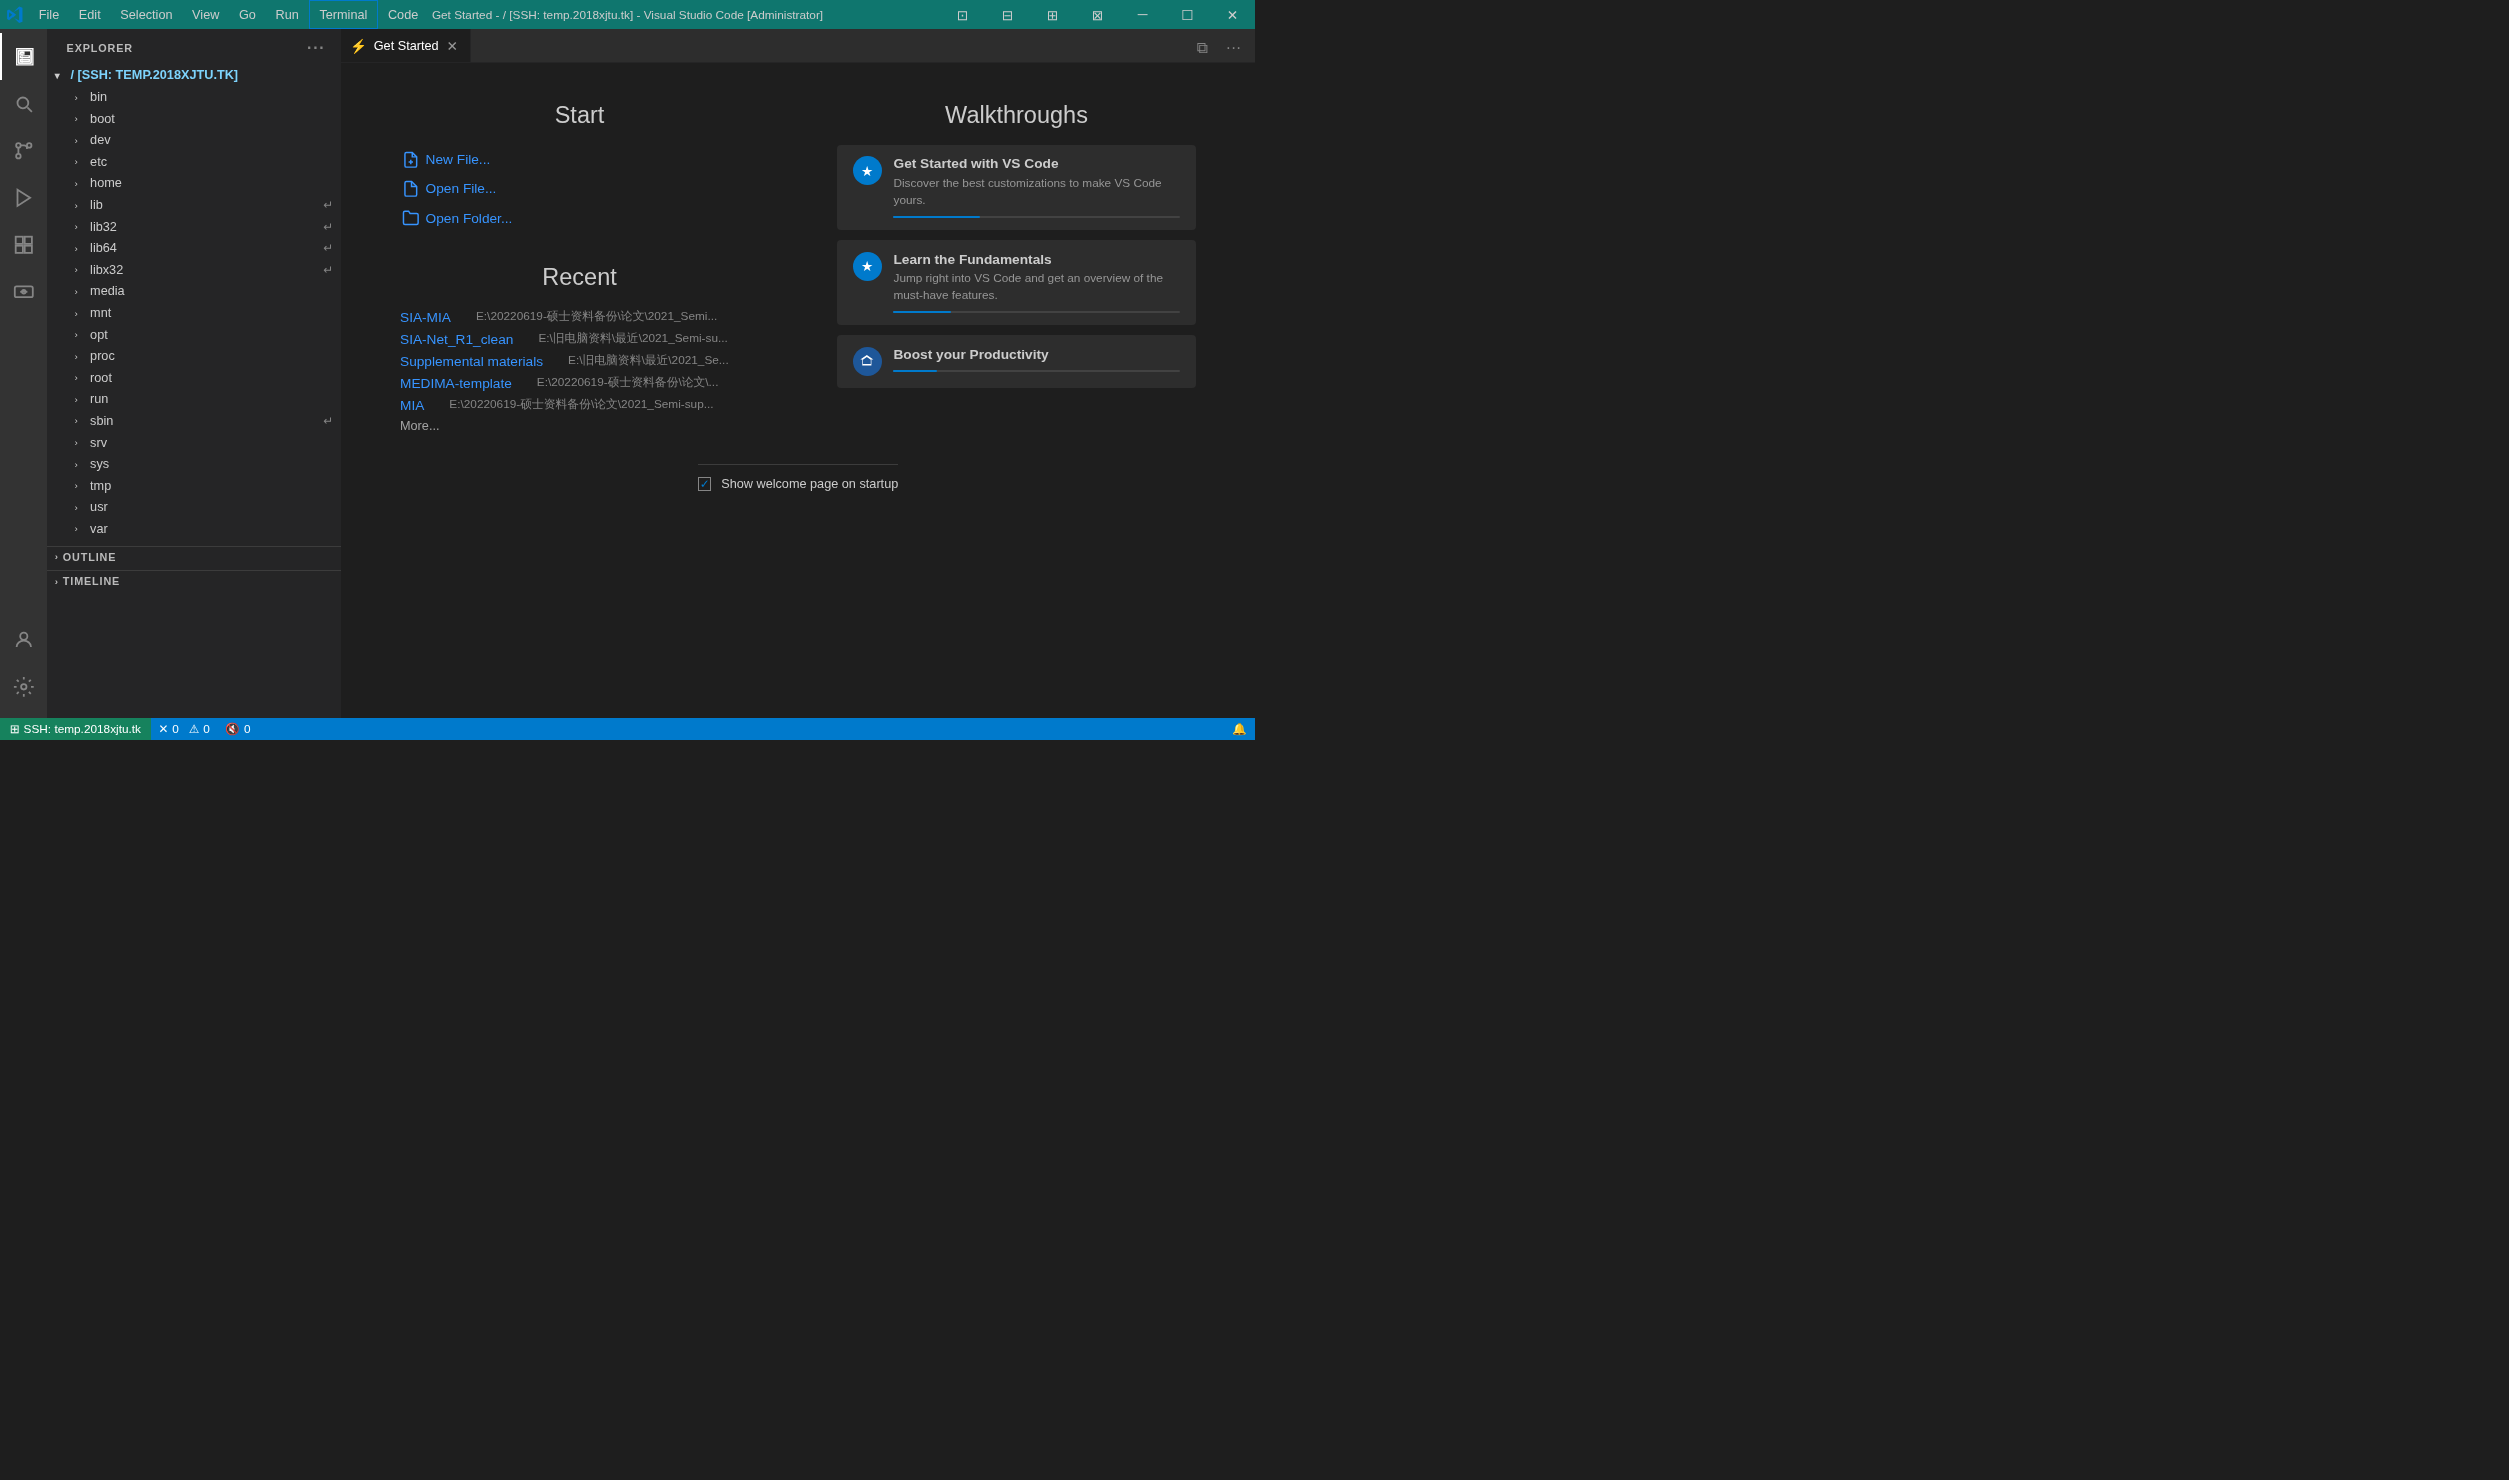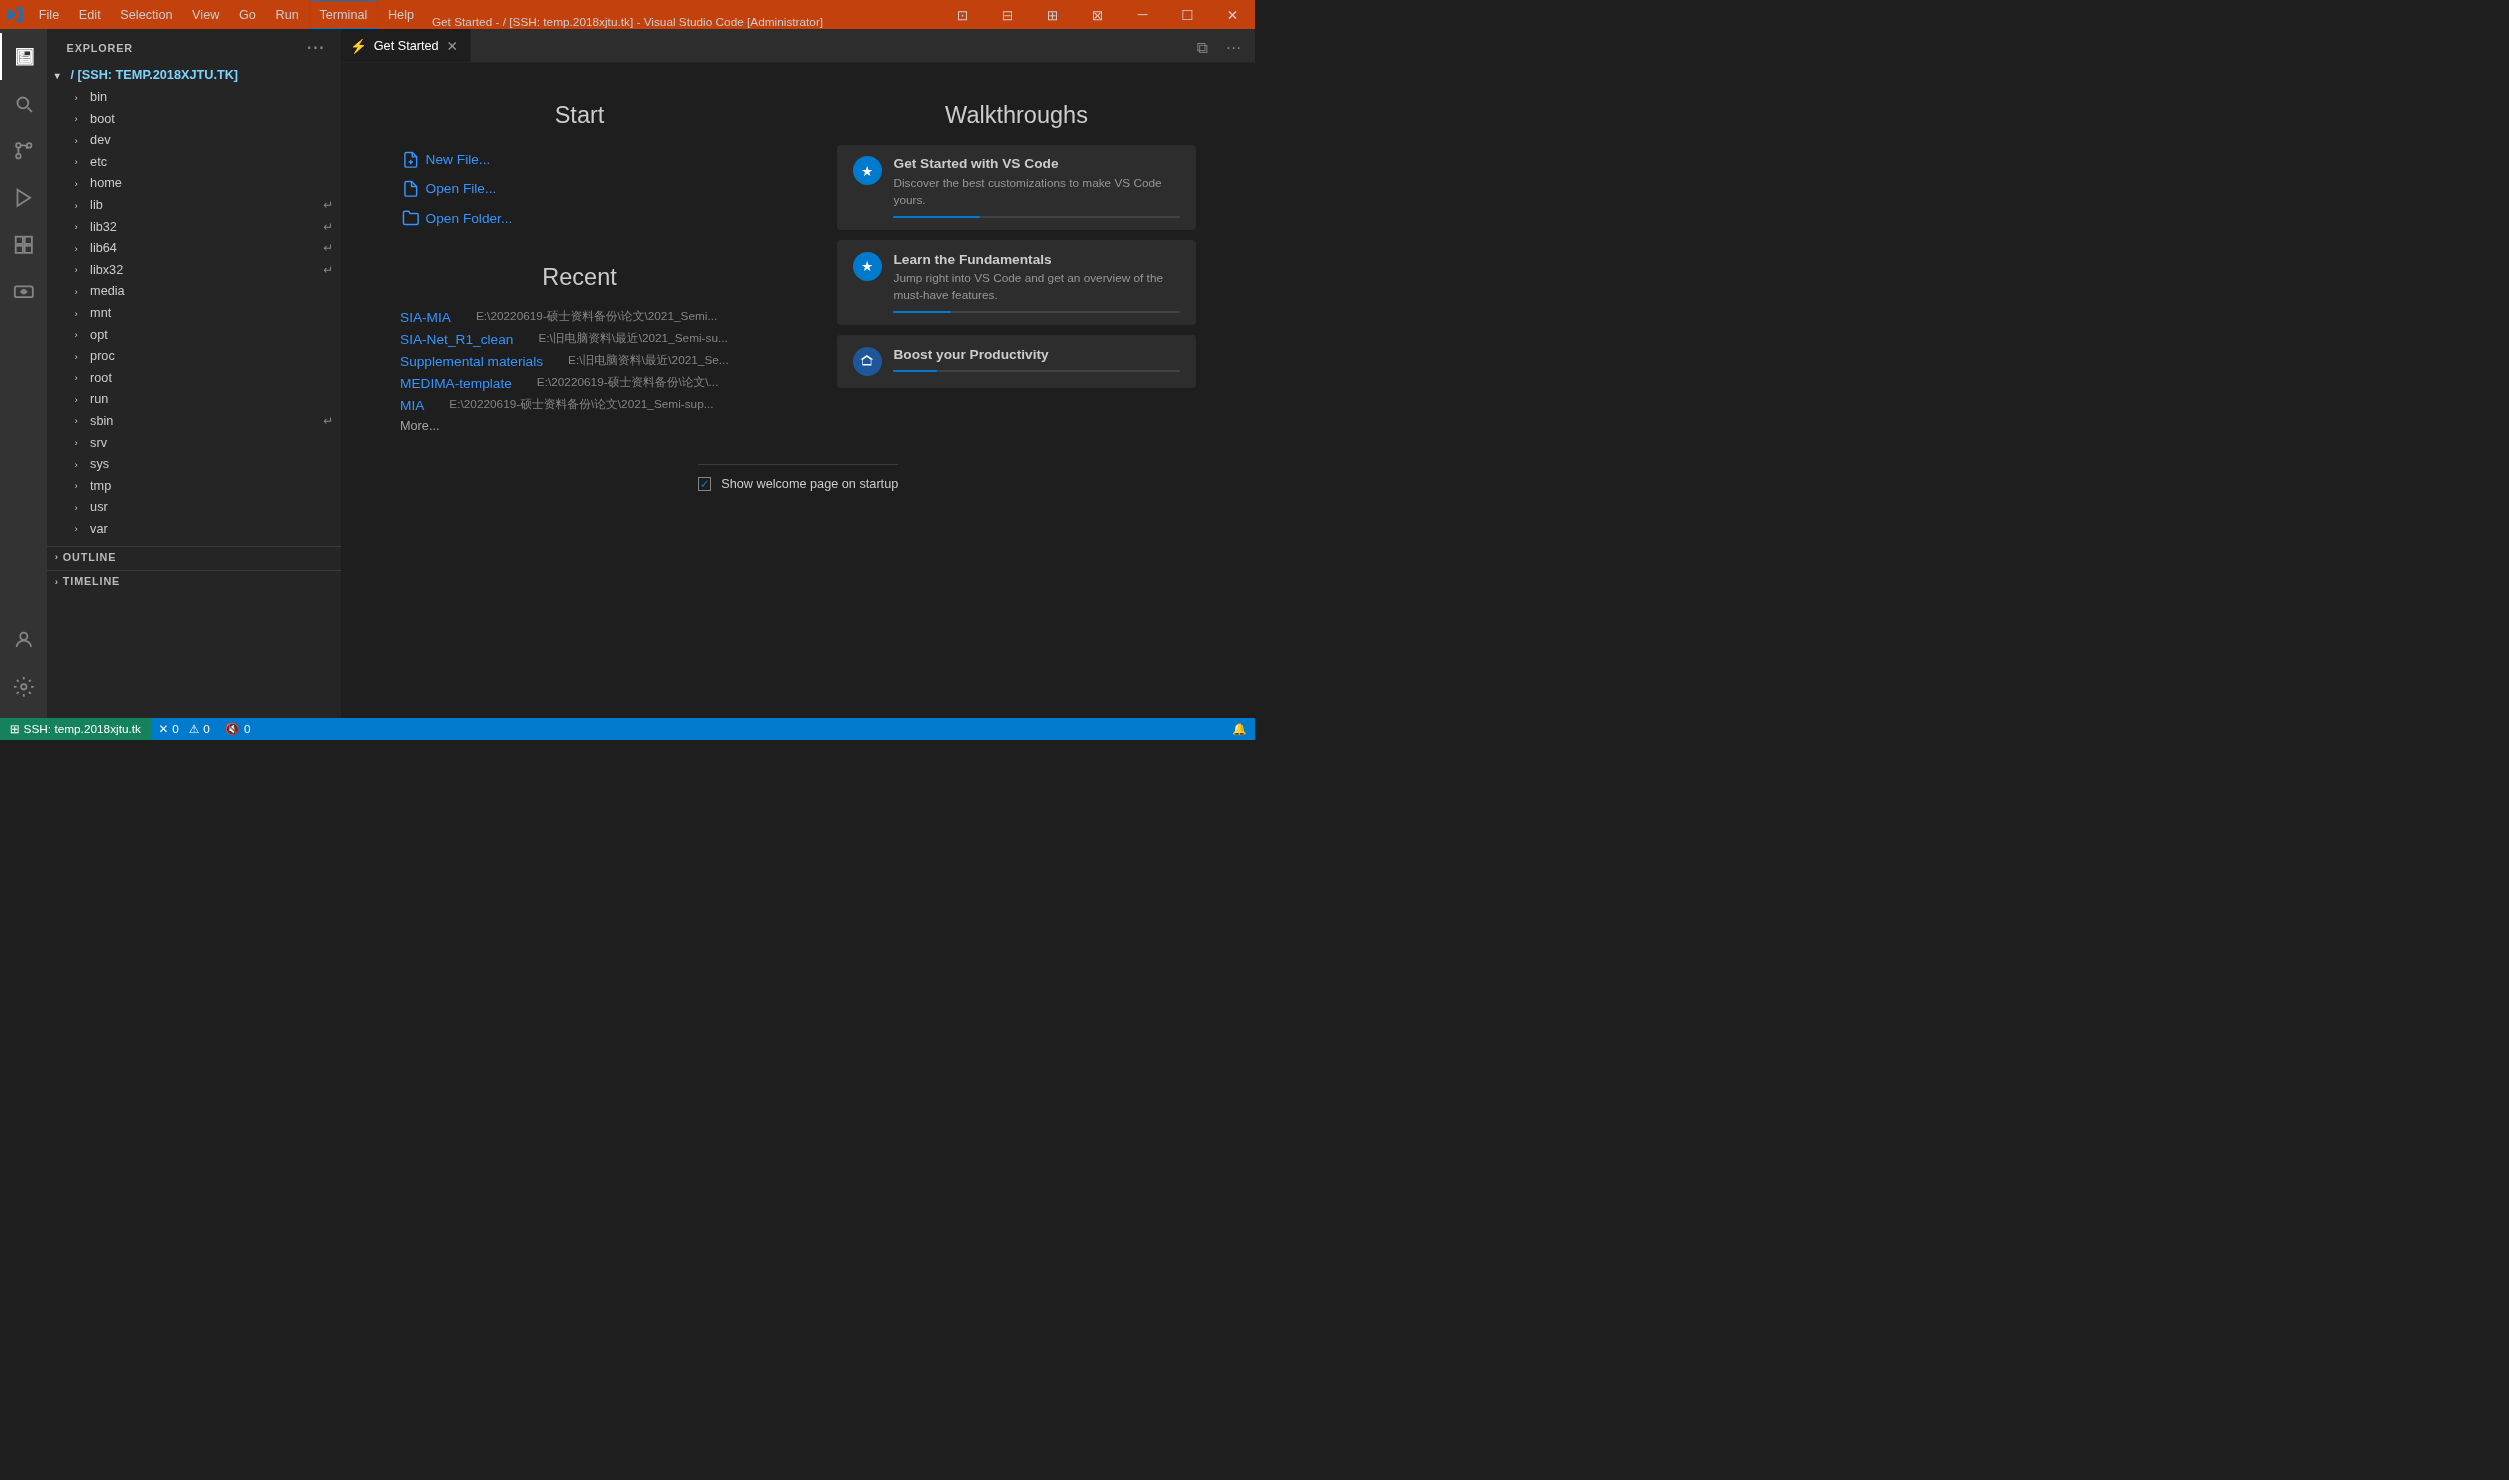--- a/index.html
+++ b/index.html
@@ -11,23 +11,23 @@
       font-family: 'Segoe UI', sans-serif;
       font-size: 12.7px;
       overflow: hidden;
       display: flex;
       flex-direction: column;
     }
 
     
     .title-bar {
       height: 29px;
-      background: #c2410c;
-      display: flex;
-      align-items: flex-end;
+      background: #0f766e;
+      display: flex;
+      align-items: center;
       flex-shrink: 0;
       position: relative;
     }
     .title-bar-left {
       display: flex;
       align-items: center;
       gap: 0;
       height: 100%;
     }
     .vscode-logo {
@@ -470,21 +470,21 @@
       </svg>
     </div>
     <div class="menu-items">
       <div class="menu-item">File</div>
       <div class="menu-item">Edit</div>
       <div class="menu-item">Selection</div>
       <div class="menu-item">View</div>
       <div class="menu-item">Go</div>
       <div class="menu-item">Run</div>
       <div class="menu-item active">Terminal</div>
-      <div class="menu-item">Help</div>
+      <div class="menu-item">Code</div>
     </div>
   </div>
   <div class="title-bar-center">Get Started - / [SSH: temp.2018xjtu.tk] - Visual Studio Code [Administrator]</div>
   <div class="title-bar-right">
     <div class="titlebar-btn">⊡</div>
     <div class="titlebar-btn">⊟</div>
     <div class="titlebar-btn">⊞</div>
     <div class="titlebar-btn">⊠</div>
     <div class="titlebar-btn">─</div>
     <div class="titlebar-btn">☐</div>

